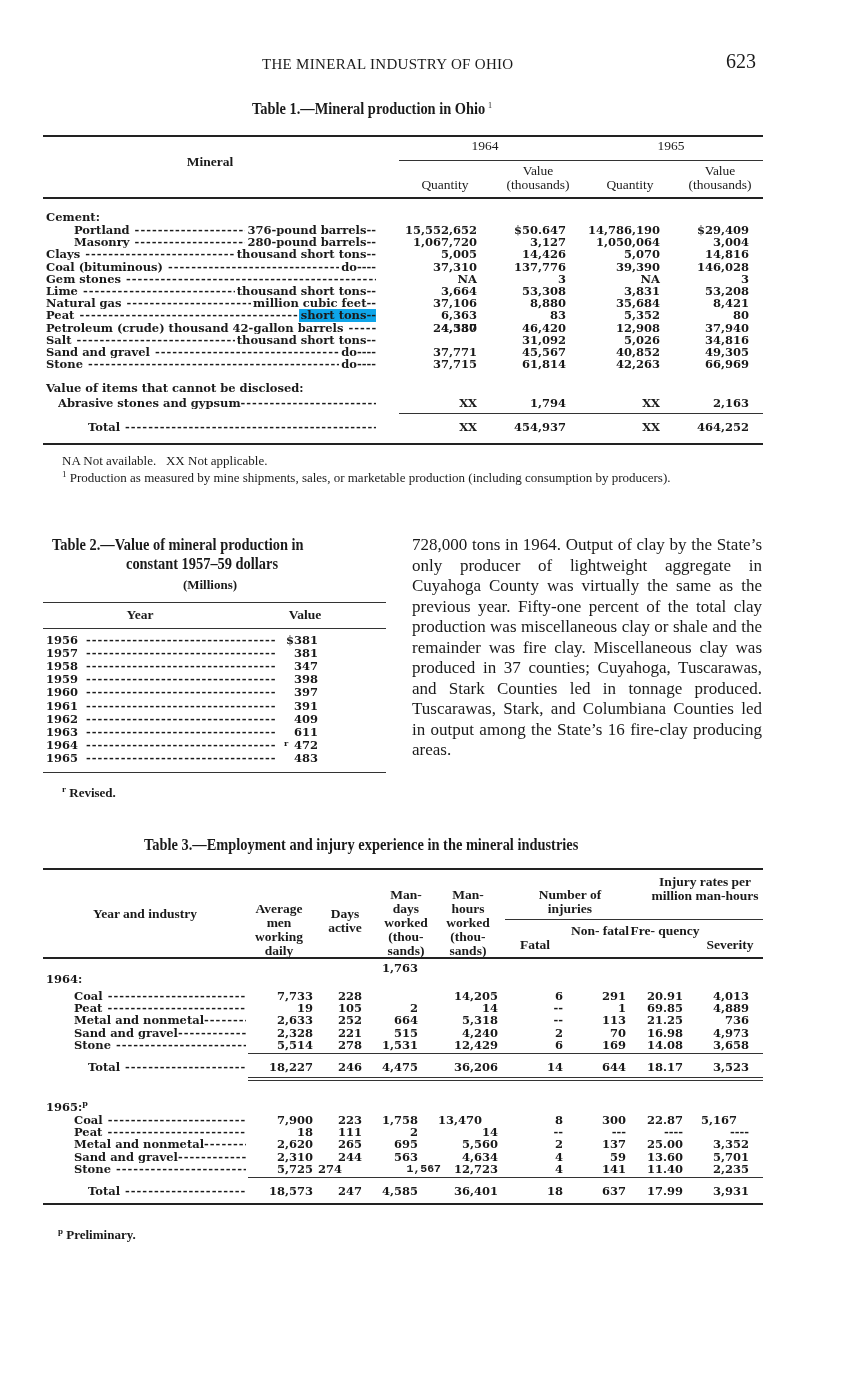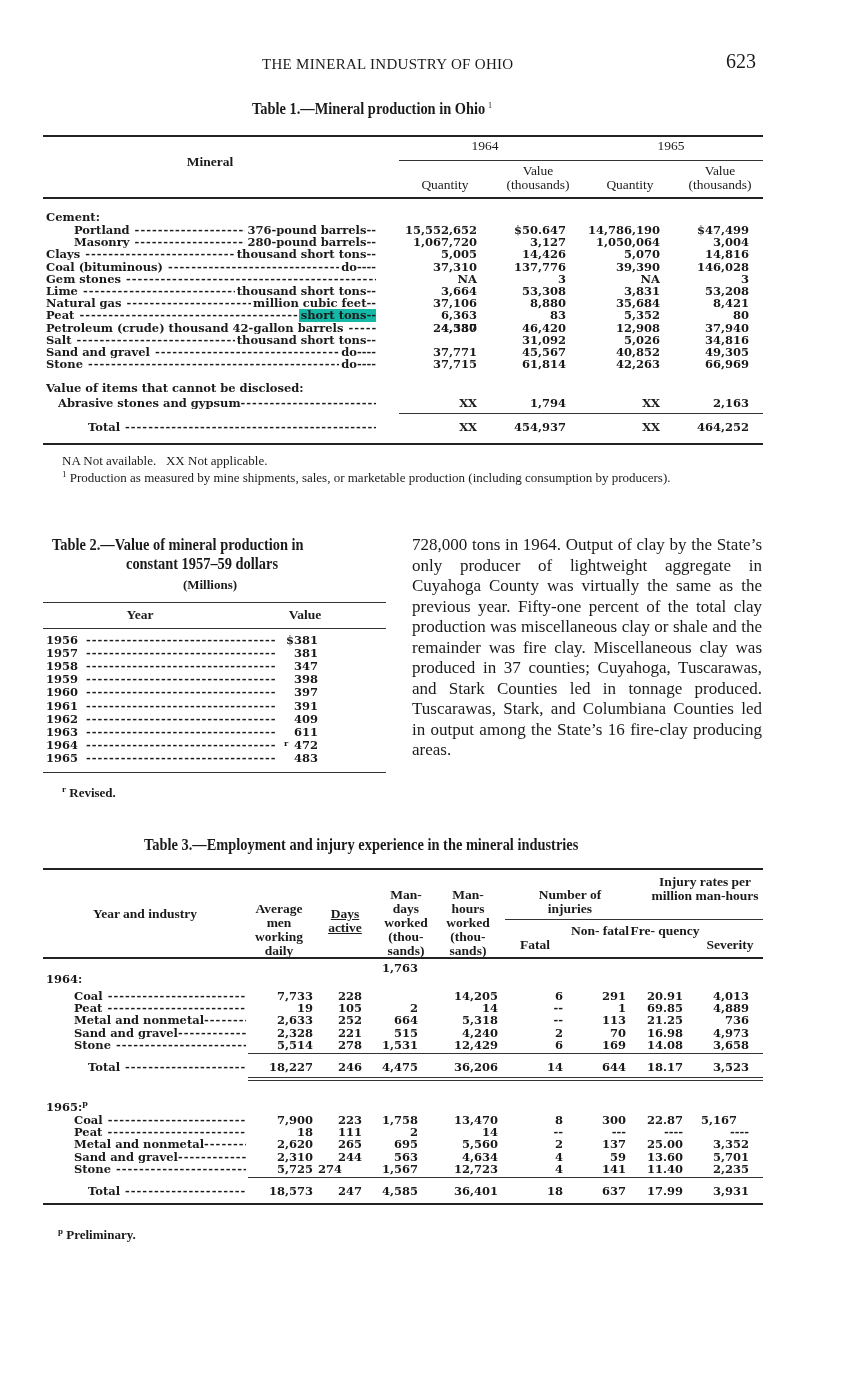--- a/index.html
+++ b/index.html
@@ -36,21 +36,21 @@
   <div class="hr" style="left:43px;top:197px;width:720px;"></div>
 
   <div class="t" style="left:46px;top:211px;">Cement:</div>
   <div id="t1-rows">
       <div>
         <div class="lead" style="left:74px;top:224px;width:302px;"><span>Portland</span><span style="letter-spacing:1px;"> --------------------------------------------------------------------------------</span></div>
         <div class="t r" style="right:481px;top:224px;background:#fff;padding-left:2px;"><span>376-pound barrels</span><span>--</span></div>
         <div class="t r" style="right:380px;top:224px;">15,552,652</div>
         <div class="t r" style="right:291px;top:224px;">$50.647</div>
         <div class="t r" style="right:197px;top:224px;">14,786,190</div>
-        <div class="t r" style="right:108px;top:224px;">$47,499</div>
+        <div class="t r" style="right:108px;top:224px;">$29,409</div>
       </div>
       <div>
         <div class="lead" style="left:74px;top:236.2px;width:302px;"><span>Masonry</span><span style="letter-spacing:1px;"> --------------------------------------------------------------------------------</span></div>
         <div class="t r" style="right:481px;top:236.2px;background:#fff;padding-left:2px;"><span>280-pound barrels</span><span>--</span></div>
         <div class="t r" style="right:380px;top:236.2px;">1,067,720</div>
         <div class="t r" style="right:291px;top:236.2px;">3,127</div>
         <div class="t r" style="right:197px;top:236.2px;">1,050,064</div>
         <div class="t r" style="right:108px;top:236.2px;">3,004</div>
       </div>
       <div>
@@ -87,21 +87,21 @@
       <div>
         <div class="lead" style="left:46px;top:297.2px;width:330px;"><span>Natural gas</span><span style="letter-spacing:1px;"> --------------------------------------------------------------------------------</span></div>
         <div class="t r" style="right:481px;top:297.2px;background:#fff;padding-left:2px;"><span>million cubic feet</span><span>--</span></div>
         <div class="t r" style="right:380px;top:297.2px;">37,106</div>
         <div class="t r" style="right:291px;top:297.2px;">8,880</div>
         <div class="t r" style="right:197px;top:297.2px;">35,684</div>
         <div class="t r" style="right:108px;top:297.2px;">8,421</div>
       </div>
       <div>
         <div class="lead" style="left:46px;top:309.4px;width:330px;"><span>Peat</span><span style="letter-spacing:1px;"> --------------------------------------------------------------------------------</span></div>
-        <div class="t r" style="right:481px;top:309.4px;background:#14b8a6;padding-left:2px;"><span>short tons</span><span>--</span></div>
+        <div class="t r" style="right:481px;top:309.4px;background:#0ea5e9;padding-left:2px;"><span>short tons</span><span>--</span></div>
         <div class="t r" style="right:380px;top:309.4px;">6,363</div>
         <div class="t r" style="right:291px;top:309.4px;">83</div>
         <div class="t r" style="right:197px;top:309.4px;">5,352</div>
         <div class="t r" style="right:108px;top:309.4px;">80</div>
       </div>
       <div>
         <div class="lead" style="left:46px;top:321.6px;width:330px;"><span>Petroleum (crude) thousand 42-gallon barrels</span><span style="letter-spacing:1px;"> --------------------------------------------------------------------------------</span></div>
         <div class="t r" style="right:380px;top:321.6px;">24,380</div>
         <div class="t r" style="right:291px;top:321.6px;">46,420</div>
         <div class="t r" style="right:197px;top:321.6px;">12,908</div>
@@ -220,21 +220,21 @@
 </div>
 
 <div id="t2-para">728,000 tons in 1964. Output of clay by the State’s only producer of lightweight aggregate in Cuyahoga County was virtually the same as the previous year. Fifty-one percent of the total clay production was miscellaneous clay or shale and the remainder was fire clay. Miscellaneous clay was produced in 37 counties; Cuyahoga, Tuscarawas, and Stark Counties led in tonnage produced. Tuscarawas, Stark, and Columbiana Counties led in output among the State’s 16 fire-clay producing areas.</div>
 
 <div>
   <div class="ttitle" style="left:144px;top:836px;">Table 3.—Employment and injury experience in the mineral industries</div>
   <div class="hr" style="left:43px;top:868px;width:720px;"></div>
 
   <div class="h" style="left:70px;top:907px;width:150px;font-weight:bold;">Year and industry</div>
   <div class="h" style="left:245px;top:902px;width:68px;font-weight:bold;">Average men working daily</div>
-  <div class="h" style="left:320px;top:907px;width:50px;font-weight:bold;text-decoration:underline;">Days active</div>
+  <div class="h" style="left:320px;top:907px;width:50px;font-weight:bold;">Days active</div>
   <div class="h" style="left:378px;top:888px;width:56px;font-weight:bold;">Man- days worked (thou- sands)</div>
   <div class="h" style="left:440px;top:888px;width:56px;font-weight:bold;">Man- hours worked (thou- sands)</div>
   <div class="h" style="left:520px;top:888px;width:100px;font-weight:bold;">Number of injuries</div>
   <div class="h" style="left:650px;top:875px;width:110px;font-weight:bold;">Injury rates per million man-hours</div>
   <div class="hr1" style="left:505px;top:919px;width:258px;"></div>
   <div class="h" style="left:505px;top:938px;width:60px;font-weight:bold;">Fatal</div>
   <div class="h" style="left:570px;top:924px;width:60px;font-weight:bold;">Non- fatal</div>
   <div class="h" style="left:630px;top:924px;width:70px;font-weight:bold;">Fre- quency</div>
   <div class="h" style="left:698px;top:938px;width:64px;font-weight:bold;">Severity</div>
   <div class="hr" style="left:43px;top:957px;width:720px;"></div>
@@ -309,21 +309,21 @@
         <div class="t r" style="right:108px;top:1061px;">3,523</div>
       </div>
       <div class="hr1" style="left:248px;top:1077px;width:515px;"></div>
       <div class="hr1" style="left:248px;top:1080px;width:515px;"></div>
       <div class="t" style="left:46px;top:1097px;"><span>1965:</span><sup style="font-size:8px;">p</sup></div>
       <div>
         <div class="lead" style="left:74px;top:1114px;width:172px;"><span>Coal</span><span style="letter-spacing:1px;">   --------------------------------------------------------------------------------</span></div>
         <div class="t r" style="right:544px;top:1114px;">7,900</div>
         <div class="t r" style="right:495px;top:1114px;">223</div>
         <div class="t r" style="right:439px;top:1114px;">1,758</div>
-        <div class="t r" style="right:359px;top:1114px;">13,470</div>
+        <div class="t r" style="right:375px;top:1114px;">13,470</div>
         <div class="t r" style="right:294px;top:1114px;">8</div>
         <div class="t r" style="right:231px;top:1114px;">300</div>
         <div class="t r" style="right:174px;top:1114px;">22.87</div>
         <div class="t r" style="right:120px;top:1114px;">5,167</div>
       </div>
       <div>
         <div class="lead" style="left:74px;top:1126.2px;width:172px;"><span>Peat</span><span style="letter-spacing:1px;">   --------------------------------------------------------------------------------</span></div>
         <div class="t r" style="right:544px;top:1126.2px;">18</div>
         <div class="t r" style="right:495px;top:1126.2px;">111</div>
         <div class="t r" style="right:439px;top:1126.2px;">2</div>
@@ -352,21 +352,21 @@
         <div class="t r" style="right:359px;top:1150.6px;">4,634</div>
         <div class="t r" style="right:294px;top:1150.6px;">4</div>
         <div class="t r" style="right:231px;top:1150.6px;">59</div>
         <div class="t r" style="right:174px;top:1150.6px;">13.60</div>
         <div class="t r" style="right:108px;top:1150.6px;">5,701</div>
       </div>
       <div>
         <div class="lead" style="left:74px;top:1162.8px;width:172px;"><span>Stone</span><span style="letter-spacing:1px;">   --------------------------------------------------------------------------------</span></div>
         <div class="t r" style="right:544px;top:1162.8px;">5,725</div>
         <div class="t r" style="right:515px;top:1162.8px;">274</div>
-        <div class="t r" style="right:439px;top:1162.8px;">1,567</div>
+        <div class="t r" style="right:416px;top:1162.8px;font-family:Liberation Mono, monospace;">1,567</div>
         <div class="t r" style="right:359px;top:1162.8px;">12,723</div>
         <div class="t r" style="right:294px;top:1162.8px;">4</div>
         <div class="t r" style="right:231px;top:1162.8px;">141</div>
         <div class="t r" style="right:174px;top:1162.8px;">11.40</div>
         <div class="t r" style="right:108px;top:1162.8px;">2,235</div>
       </div>
       <div class="hr1" style="left:248px;top:1177px;width:515px;"></div>
       <div>
         <div class="lead" style="left:88px;top:1185px;width:158px;"><span>Total</span><span style="letter-spacing:1px;">   --------------------------------------------------------------------------------</span></div>
         <div class="t r" style="right:544px;top:1185px;">18,573</div>

